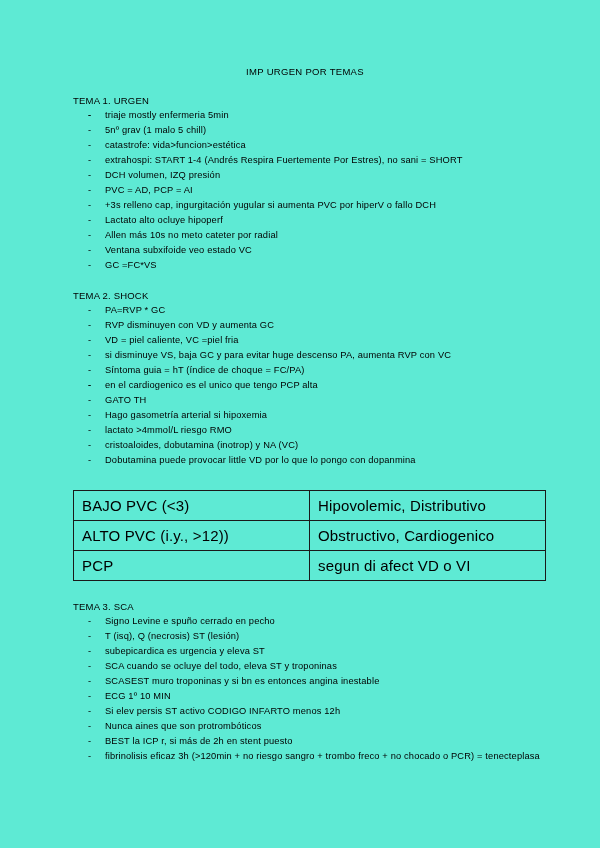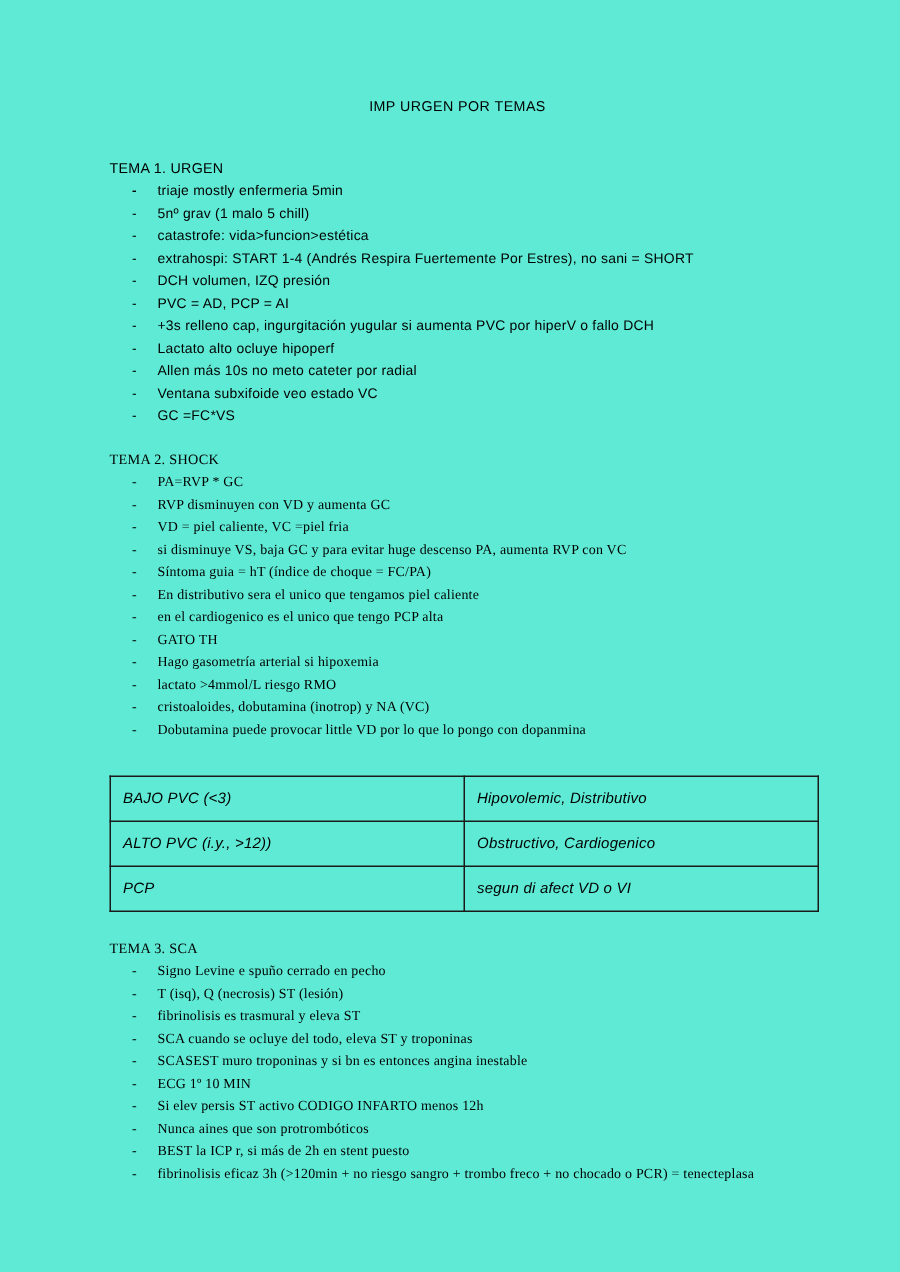--- a/index.html
+++ b/index.html
@@ -28,21 +28,20 @@
     font-size: 9.5px;
     letter-spacing: 0.3px;
     margin: 0;
     padding-top: 66px;
     padding-left: 10px;
     font-weight: normal;
   }
   .section {
     margin: 0;
     padding: 0;
-    font-family: Liberation Serif, serif;
   }
   .section-heading {
     font-size: 9.5px;
     margin: 0;
     padding: 0 0 0 73px;
     font-weight: normal;
     line-height: 15px;
     letter-spacing: 0.2px;
   }
   .section-gap {
@@ -65,38 +64,37 @@
     position: absolute;
     left: 88px;
     top: 0;
     font-size: 9.3px;
     line-height: 15px;
   }
   .bullet-wrap {
     padding-right: 55px;
   }
   .top-block {
-    margin-top: 28px;
+    margin-top: 16px;
   }
   table.pvc-table {
     border-collapse: collapse;
     margin: 0 0 0 73px;
     width: 454px;
     table-layout: fixed;
     border: 1.2px solid #1a1a1a;
   }
   table.pvc-table td {
     border: 1.2px solid #1a1a1a;
-    font-size: 10px;
+    font-size: 15px;
     line-height: 13px;
     height: 21px;
     padding: 4px 0 4px 8px;
     vertical-align: middle;
     letter-spacing: 0.15px;
-    font-style: italic;
   }
   table.pvc-table td.col-a { width: 227px; }
   table.pvc-table td.col-b { width: 227px; }
   .table-block-before { height: 22px; }
   .table-block-after { height: 18px; }
 </style>
 </head>
 <body>
 
 <div class="page">
@@ -124,21 +122,21 @@
   <div class="section-gap"></div>
 
   <div class="section">
     <div class="section-heading">TEMA 2. SHOCK</div>
     <ul class="bullets">
       <li class="bullet"><span class="dash">-</span><span>PA=RVP * GC</span></li>
       <li class="bullet"><span class="dash">-</span><span>RVP disminuyen con VD y aumenta GC</span></li>
       <li class="bullet"><span class="dash">-</span><span>VD = piel caliente, VC =piel fria</span></li>
       <li class="bullet"><span class="dash">-</span><span>si disminuye VS, baja GC y para evitar huge descenso PA, aumenta RVP con VC</span></li>
       <li class="bullet"><span class="dash">-</span><span>Síntoma guia = hT (índice de choque = FC/PA)</span></li>
-      <li class="bullet"><span class="dash">-</span><span>En distributivo sera el unico que tengamos piel caliente</span></li>
+      <li class="bullet"><span class="dash">-</span></li>
       <li class="bullet"><span class="dash">-</span><span>en el cardiogenico es el unico que tengo PCP alta</span></li>
       <li class="bullet"><span class="dash">-</span><span>GATO TH</span></li>
       <li class="bullet"><span class="dash">-</span><span>Hago gasometría arterial si hipoxemia</span></li>
       <li class="bullet"><span class="dash">-</span><span>lactato &gt;4mmol/L riesgo RMO</span></li>
       <li class="bullet"><span class="dash">-</span><span>cristoaloides, dobutamina (inotrop) y NA (VC)</span></li>
       <li class="bullet"><span class="dash">-</span><span>Dobutamina puede provocar little VD por lo que lo pongo con dopanmina</span></li>
     </ul>
   </div>
 
   <div class="table-block-before"></div>
@@ -160,21 +158,21 @@
     </tbody>
   </table>
 
   <div class="table-block-after"></div>
 
   <div class="section">
     <div class="section-heading">TEMA 3. SCA</div>
     <ul class="bullets">
       <li class="bullet"><span class="dash">-</span><span>Signo Levine e spuño cerrado en pecho</span></li>
       <li class="bullet"><span class="dash">-</span><span>T (isq), Q (necrosis) ST (lesión)</span></li>
-      <li class="bullet"><span class="dash">-</span><span>fibrinolisis es trasmural y eleva ST</span></li>
+      <li class="bullet"><span class="dash">-</span><span>subepicardica es urgencia y eleva ST</span></li>
       <li class="bullet"><span class="dash">-</span><span>SCA cuando se ocluye del todo, eleva ST y troponinas</span></li>
       <li class="bullet"><span class="dash">-</span><span>SCASEST muro troponinas y si bn es entonces angina inestable</span></li>
       <li class="bullet"><span class="dash">-</span><span>ECG 1º 10 MIN</span></li>
       <li class="bullet"><span class="dash">-</span><span>Si elev persis ST activo CODIGO INFARTO menos 12h</span></li>
       <li class="bullet"><span class="dash">-</span><span>Nunca aines que son protrombóticos</span></li>
       <li class="bullet"><span class="dash">-</span><span>BEST la ICP r, si más de 2h en stent puesto</span></li>
       <li class="bullet bullet-wrap"><span class="dash">-</span><span>fibrinolisis eficaz 3h  (&gt;120min + no riesgo sangro + trombo freco + no chocado o PCR) = tenecteplasa</span></li>
     </ul>
   </div>
 

